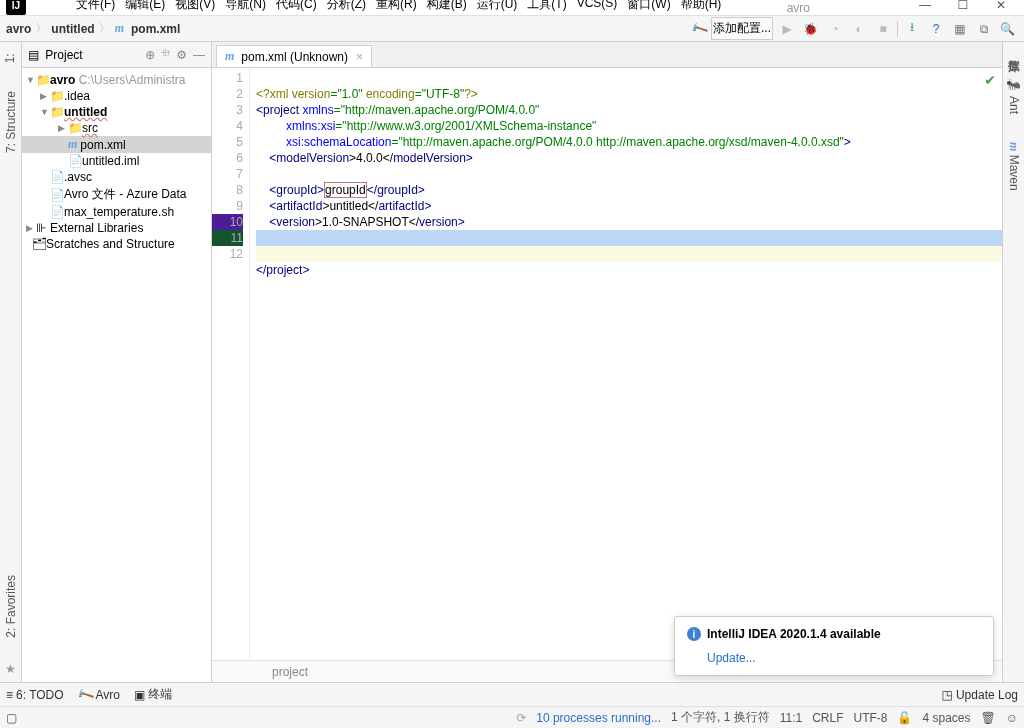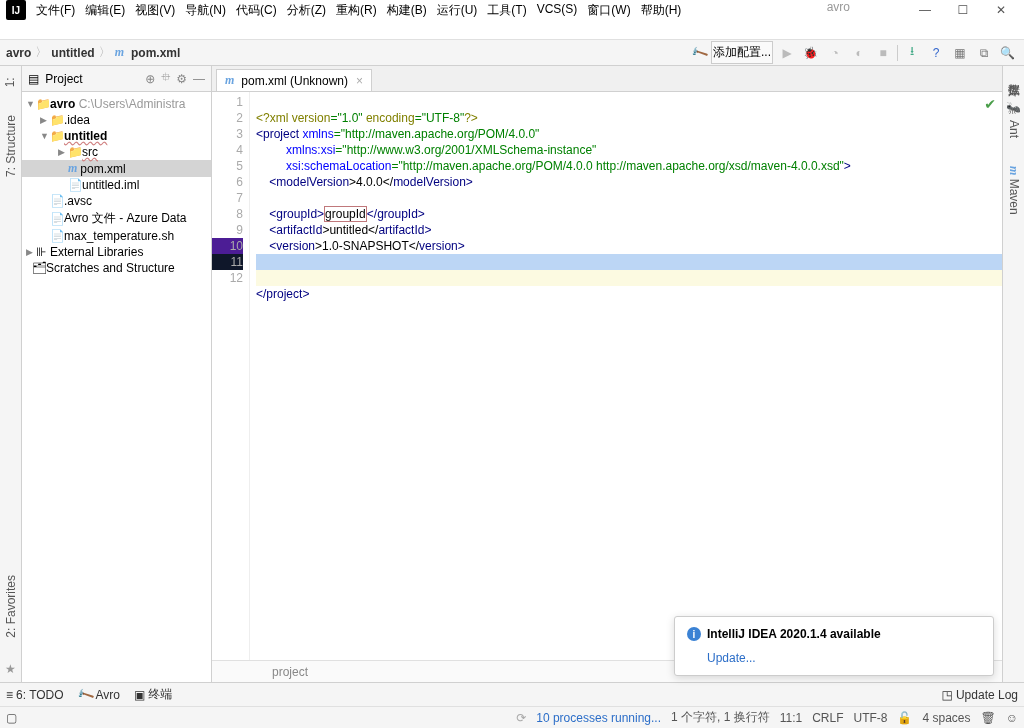--- a/index.html
+++ b/index.html
@@ -1,17 +1,17 @@
 <!DOCTYPE html>
 <html><head>
 <meta charset="utf-8">
 <style>
 * { margin: 0; padding: 0; box-sizing: border-box; font-family: "Microsoft YaHei", "Segoe UI", sans-serif; font-size: 12px; }
 body { background: #fff; width: 1024px; height: 728px; overflow: hidden; position: relative; display: flex; flex-direction: column; }
-.titlebar { height: 40px; background: #fff; display: flex; align-items: flex-start; border-bottom: 1px solid #e0e0e0; }
+.titlebar { height: 16px; background: #fff; display: flex; align-items: flex-end; border-bottom: 1px solid #e0e0e0; gap: 40px; }
 .titlebar .logo { width: 20px; height: 20px; background: #000; color: #fff; margin-left: 6px; display: flex; align-items: center; justify-content: center; font-weight: bold; font-size: 10px; border-radius: 2px; }
 .menubar { display: flex; gap: 2px; margin-left: 6px; flex: 1; }
 .menubar span { padding: 2px 4px; cursor: pointer; }
 .titlebar .appname { color: #999; margin-right: 60px; }
 .winctrl { display: flex; gap: 8px; margin-right: 8px; }
 .winctrl div { width: 30px; height: 20px; display: flex; align-items: center; justify-content: center; cursor: pointer; color: #555; }
 .navbar { height: 26px; background: #f5f5f5; border-bottom: 1px solid #d0d0d0; display: flex; align-items: center; padding: 0 6px; }
 .breadcrumb { display: flex; align-items: center; gap: 4px; flex: 1; }
 .breadcrumb .crumb { font-weight: bold; color: #333; }
 .breadcrumb .sep { color: #aaa; }
@@ -44,21 +44,21 @@
 .code-wrap { flex:1; display:flex; overflow:hidden; font-family:"Consolas","Courier New",monospace; font-size:12px; position:relative;}
 .gutter { width:38px; background:#fff; border-right:1px solid #eee; text-align:right; color:#aaa; padding:2px 6px 0 0; line-height:16px;}
 .code { flex:1; background:#fff; padding:2px 0 0 6px; line-height:16px; white-space:pre; position:relative;}
 .code .tag { color:#000080; }
 .code .attr { color:#0000ff; }
 .code .str { color:#008000; }
 .code .pi { color:#808000; }
 .code .boxed { border:1px solid #c0787b; }
 .line-cur { background:#fcfae1; display:block; width:100%;}
 .line-sel { background:#bcd6f5; display:block; width:100%;}
-.gutter .lg-cur { background:#0f172a; display:block;}
+.gutter .lg-cur { background:#14532d; display:block;}
 .gutter .lg-sel { background:#4c1d95; display:block;}
 .breadcrumb-editor { height:22px; border-top:1px solid #e0e0e0; display:flex; align-items:center; padding-left:60px; color:#888; background:#fafafa;}
 .bottom-tools { height:24px; background:#f5f5f5; border-top:1px solid #d0d0d0; display:flex; align-items:center; padding:0 6px; gap:14px;}
 .bottom-tools .titem { display:flex; align-items:center; gap:3px; cursor:pointer; color:#333;}
 .bottom-tools .spacer { flex:1; }
 .statusbar { height:22px; background:#f5f5f5; border-top:1px solid #e0e0e0; display:flex; align-items:center; padding:0 6px; gap:10px; color:#555;}
 .statusbar .spacer { flex:1; }
 .statusbar .link { color:#2c6ec8; cursor:pointer; }
 .notif { position:absolute; right:30px; bottom:52px; width:320px; background:#fff; border:1px solid #ccc; box-shadow:0 2px 8px rgba(0,0,0,0.15); padding:10px 12px; border-radius:3px;}
 .notif .ntitle { font-weight:bold; display:flex; align-items:center; gap:6px;}

